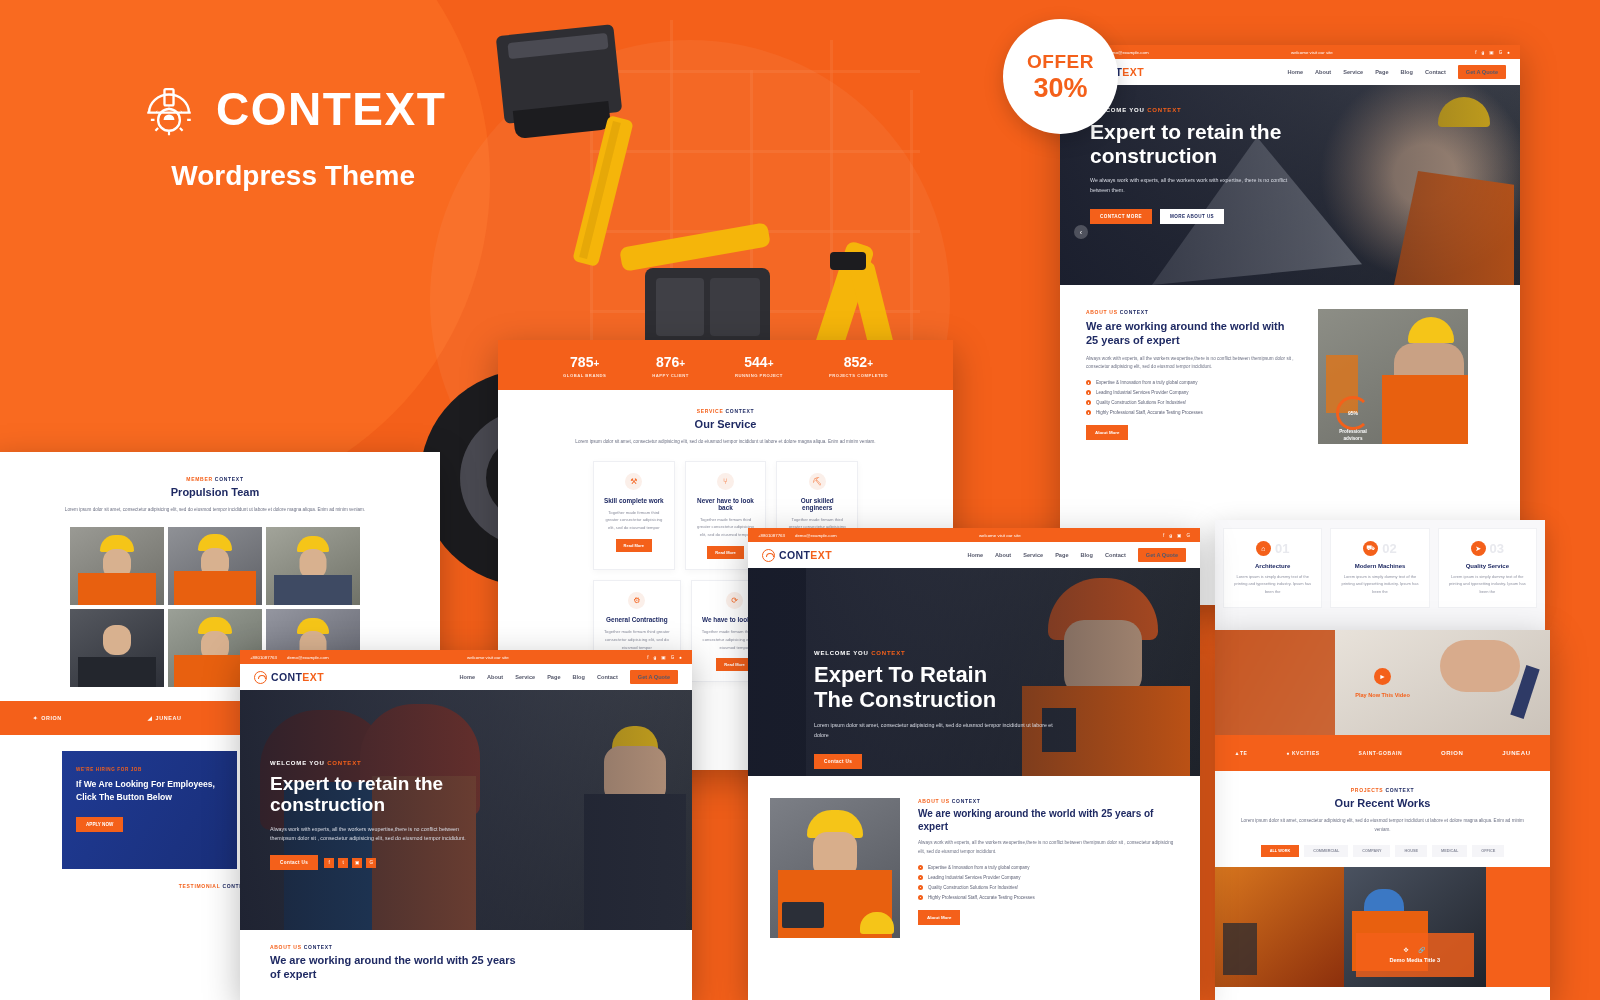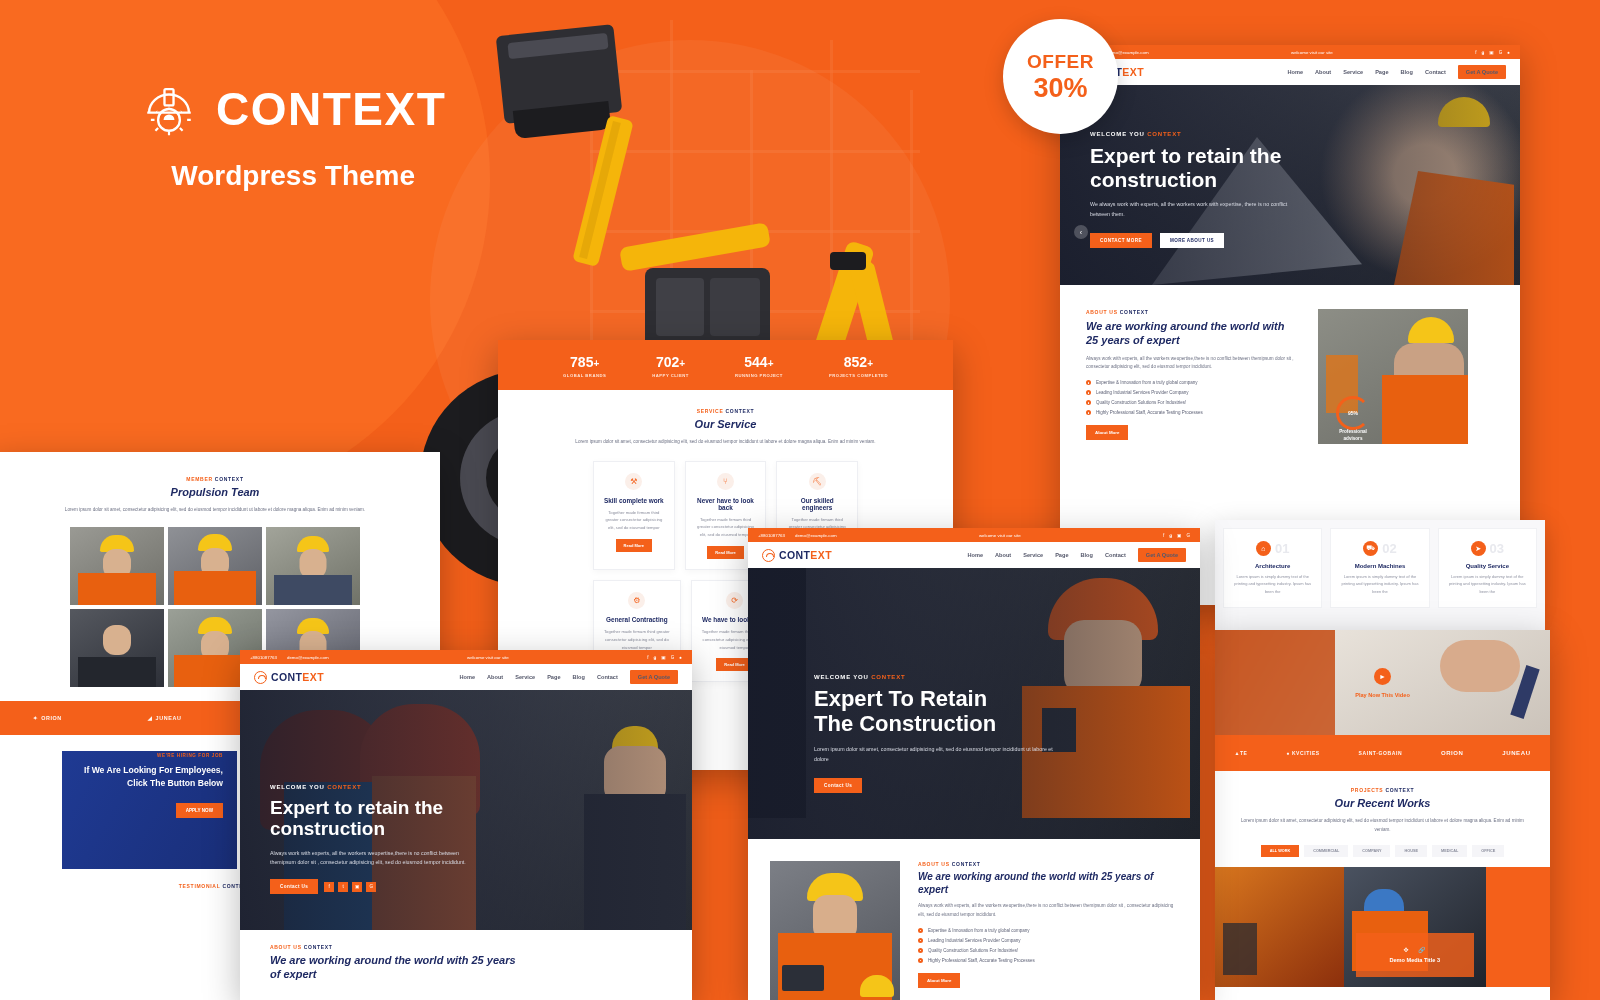--- a/index.html
+++ b/index.html
@@ -67,39 +67,39 @@
   .menu { display: flex; align-items: center; gap: 12px; }
   .menu span { font-size: 5.6px; color: #55586B; font-weight: 600; }
   .quote-btn {
     background: #F4601A; color: #fff; font-size: 4.8px; font-weight: 700;
     padding: 4px 8px; border-radius: 1px;
   }
 
   .hero { position: relative; overflow: hidden; }
   .hero-img { position: absolute; inset: 0; }
   .hero-scrim { position: absolute; inset: 0; background: linear-gradient(90deg, rgba(22,26,42,.86) 0%, rgba(22,26,42,.55) 55%, rgba(22,26,42,.2) 100%); }
-  .hero-body { position: relative; padding: 22px 0 0 30px; margin-top: 24px; }
+  .hero-body { position: relative; padding: 22px 0 0 30px; }
   .eyebrow { font-size: 6px; font-weight: 700; letter-spacing: .8px; color: #fff; }
   .eyebrow em { font-style: normal; color: #F4601A; }
   .hero-h1 { color: #fff; font-weight: 700; line-height: 1.12; margin-top: 7px; }
   .hero-p { color: #D9DCE5; font-size: 5.3px; line-height: 1.85; margin-top: 9px; }
   .btn-row { display: flex; gap: 8px; margin-top: 13px; }
   .btn-o { background: #F4601A; color: #fff; font-size: 4.6px; font-weight: 700; padding: 5px 10px; letter-spacing: .4px; }
   .btn-w { background: #fff; color: #1F2A63; font-size: 4.6px; font-weight: 700; padding: 5px 10px; letter-spacing: .4px; }
 
   .strip {
     background: #F4601A; display: flex; align-items: center; justify-content: center;
     gap: 26px; color: #fff;
   }
   .strip .st-txt { font-size: 9.5px; font-weight: 700; }
   .strip .st-btn { background: #fff; color: #1F2A63; font-size: 4.4px; font-weight: 700; padding: 5px 9px; }
 
   .sec-eyebrow { font-size: 5px; font-weight: 700; color: #F4601A; letter-spacing: .7px; }
   .sec-eyebrow em { font-style: normal; color: #1F2A63; }
-  .sec-h2 { font-size: 11px; font-weight: 700; color: #1F2A63; line-height: 1.25; font-style: italic; }
+  .sec-h2 { font-size: 11px; font-weight: 700; color: #1F2A63; line-height: 1.25; }
   .sec-p { font-size: 4.6px; color: #6D7184; line-height: 1.95; }
   .tick-list { margin-top: 8px; display: flex; flex-direction: column; gap: 5px; }
   .tick { display: flex; align-items: center; gap: 5px; font-size: 4.5px; color: #5A5E73; }
   .tick .dot {
     width: 5px; height: 5px; border-radius: 50%; background: #F4601A; flex: none;
     position: relative;
   }
   .tick .dot:after { content:""; position:absolute; left:1.6px; top:1.6px; width:1.8px; height:1.8px; background:#fff; border-radius:50%; }
   .btn-sm { display: inline-block; background: #F4601A; color: #fff; font-size: 4.4px; font-weight: 700; padding: 5px 9px; margin-top: 10px; }
 
@@ -148,21 +148,21 @@
   .numcard { background: #fff; text-align: center; padding: 10px 8px 12px; position: relative; border: 1px solid #F0F1F4;}
   .numcard .nic { width: 15px; height: 15px; border-radius: 50%; background: #F4601A; color: #fff; display: inline-flex; align-items: center; justify-content: center; font-size: 7px; vertical-align: middle;}
   .numcard .nnum { font-size: 13px; font-weight: 700; color: #E8E9EE; margin-left: 4px; vertical-align: middle;}
   .numcard .ntitle { font-size: 6px; font-weight: 700; color: #1F2A63; margin-top: 6px;}
   .numcard .np { font-size: 4px; color: #9093A2; line-height: 1.85; margin-top: 4px;}
 
   .playwrap { position: absolute; inset: 0; display: flex; flex-direction: column; align-items: center; justify-content: center; }
   .playbtn { width: 17px; height: 17px; border-radius: 50%; background: #F4601A; color: #fff; display: flex; align-items: center; justify-content: center; font-size: 7px; }
   .playtxt { font-size: 5.6px; font-weight: 700; color: #F4601A; margin-top: 7px; }
 
-  .hiring { background: #1F3A93; position: relative; overflow: hidden; padding: 2px 14px 16px; text-align: right; }
+  .hiring { background: #1F3A93; position: relative; overflow: hidden; padding: 16px 14px 16px; }
   .hiring .he { font-size: 4.6px; font-weight: 700; color: #F4601A; letter-spacing: .6px; }
   .hiring .ht { font-size: 8.6px; font-weight: 700; color: #fff; line-height: 1.6; margin-top: 6px; }
   .hiring .hb { display: inline-block; background: #F4601A; color: #fff; font-size: 4.6px; font-weight: 700; padding: 5px 10px; margin-top: 12px; }
 
   .mapcard { background: #fff; border: 1px solid #E6E7EC; overflow: hidden; }
   .map { background: #E8EDE4; position: relative; }
   .map i { position: absolute; background: #F7D774; height: 1.6px; }
   .map u { position: absolute; background: #A8CFE8; }
 
   .mediabadge {
@@ -415,21 +415,21 @@
     </div>
   </div>
 
   <div class="mock" style="left:498px;top:340px;width:455px;height:430px;">
     <div class="counters">
       <div style="text-align:center">
         <div class="cnum"><span>785</span><small>+</small></div>
         <div class="clab">GLOBAL BRANDS</div>
       </div>
       <div style="text-align:center">
-        <div class="cnum"><span>702</span><small>+</small></div>
+        <div class="cnum"><span>876</span><small>+</small></div>
         <div class="clab">HAPPY CLIENT</div>
       </div>
       <div style="text-align:center">
         <div class="cnum"><span>544</span><small>+</small></div>
         <div class="clab">RUNNING PROJECT</div>
       </div>
       <div style="text-align:center">
         <div class="cnum"><span>852</span><small>+</small></div>
         <div class="clab">PROJECTS COMPLETED</div>
       </div>
@@ -650,21 +650,21 @@
         <span>Home</span>
         <span>About</span>
         <span>Service</span>
         <span>Page</span>
         <span>Blog</span>
         <span>Contact</span>
         <span class="quote-btn">Get A Quote</span>
       </div>
     </div>
 
-    <div class="hero" style="height:271px">
+    <div class="hero" style="height:208px">
       <div class="hero-img" style="background:linear-gradient(120deg,#5a5e66,#34383f 55%,#20242a)"></div>
       <div style="position:absolute;left:0;top:0;width:58px;height:250px;background:#22262c"></div>
       <div style="position:absolute;right:42px;top:10px;width:110px;height:62px;background:#D8581D;border-radius:52px 52px 8px 8px"></div>
       <div style="position:absolute;right:58px;top:52px;width:78px;height:76px;background:#d8ae8b;border-radius:20px"></div>
       <div style="position:absolute;right:10px;top:118px;width:168px;height:132px;background:#E8600F"></div>
       <div style="position:absolute;right:124px;top:140px;width:34px;height:44px;background:#2C3038"></div>
       <div class="hero-scrim"></div>
       <div class="hero-body" style="padding-top:82px;padding-left:66px">
         <div class="eyebrow"><span>WELCOME YOU </span><em>CONTEXT</em></div>
         <div class="hero-h1" style="font-size:22px;width:290px"><span>Expert To Retain</span><br><span>The Construction</span></div>

